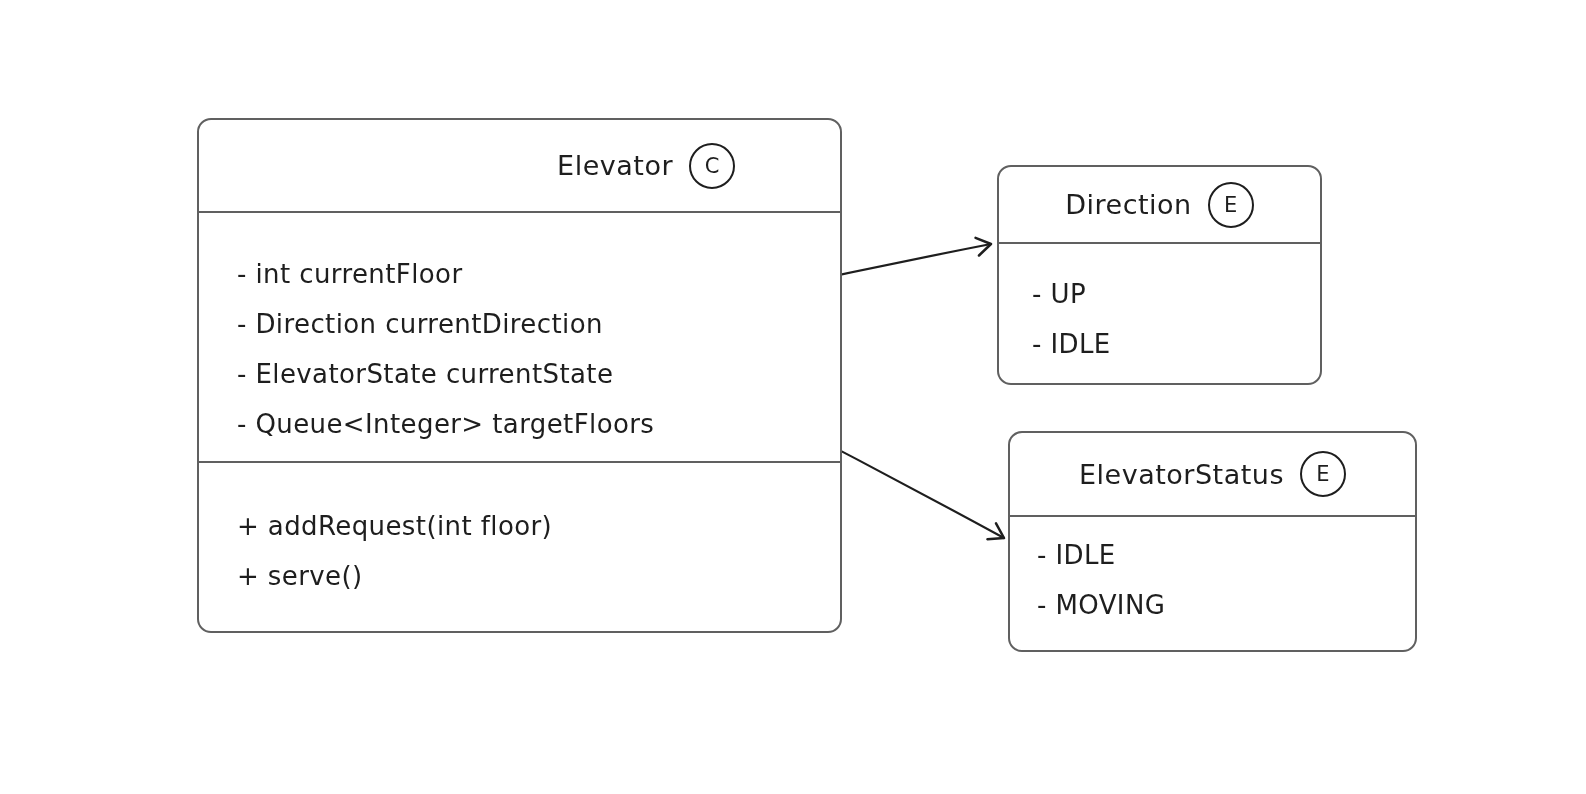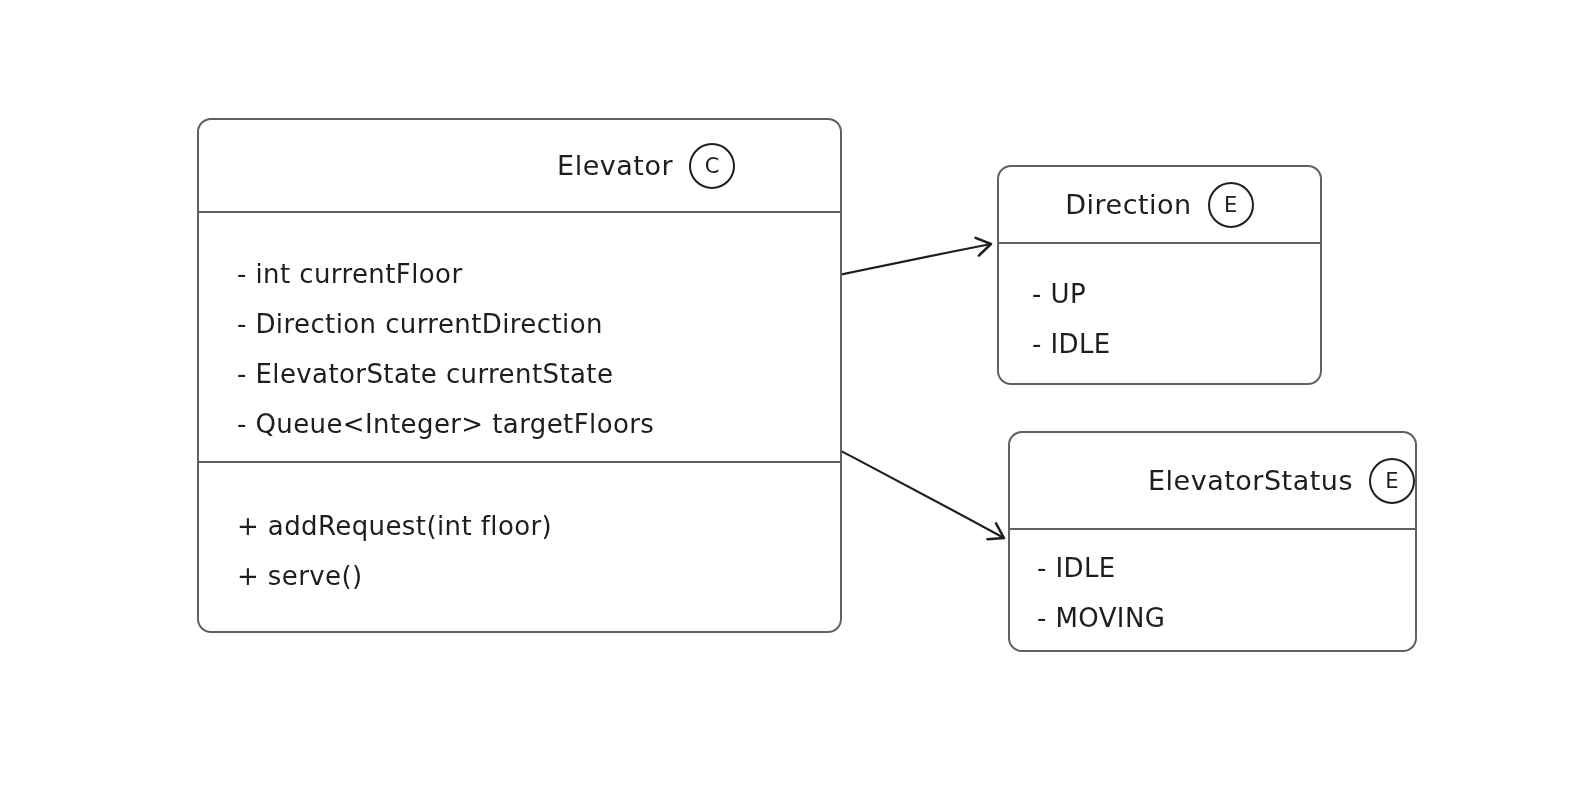--- a/index.html
+++ b/index.html
@@ -59,21 +59,21 @@
   .box-elevator .attrs { height: 250px; padding: 36px 0 0 38px; border-bottom: 2px solid #606060; }
   .box-elevator .methods { padding: 38px 0 0 38px; }
 
   
   .box-direction { left: 997px; top: 133px; width: 325px; height: 220px; margin-top: 32px; }
   .box-direction .header { height: 77px; justify-content: center; }
   .box-direction .vals { padding: 25px 0 0 33px; }
 
   
   .box-status { left: 1008px; top: 431px; width: 409px; height: 221px; }
-  .box-status .header { height: 97px; justify-content: flex-end; }
+  .box-status .header { height: 84px; justify-content: center; }
   .box-status .vals { padding: 13px 0 0 27px; }
 
   .relations-layer {
     position: absolute;
     left: 0; top: 0;
     width: 1586px;
     height: 794px;
     pointer-events: none;
   }
 </style>

